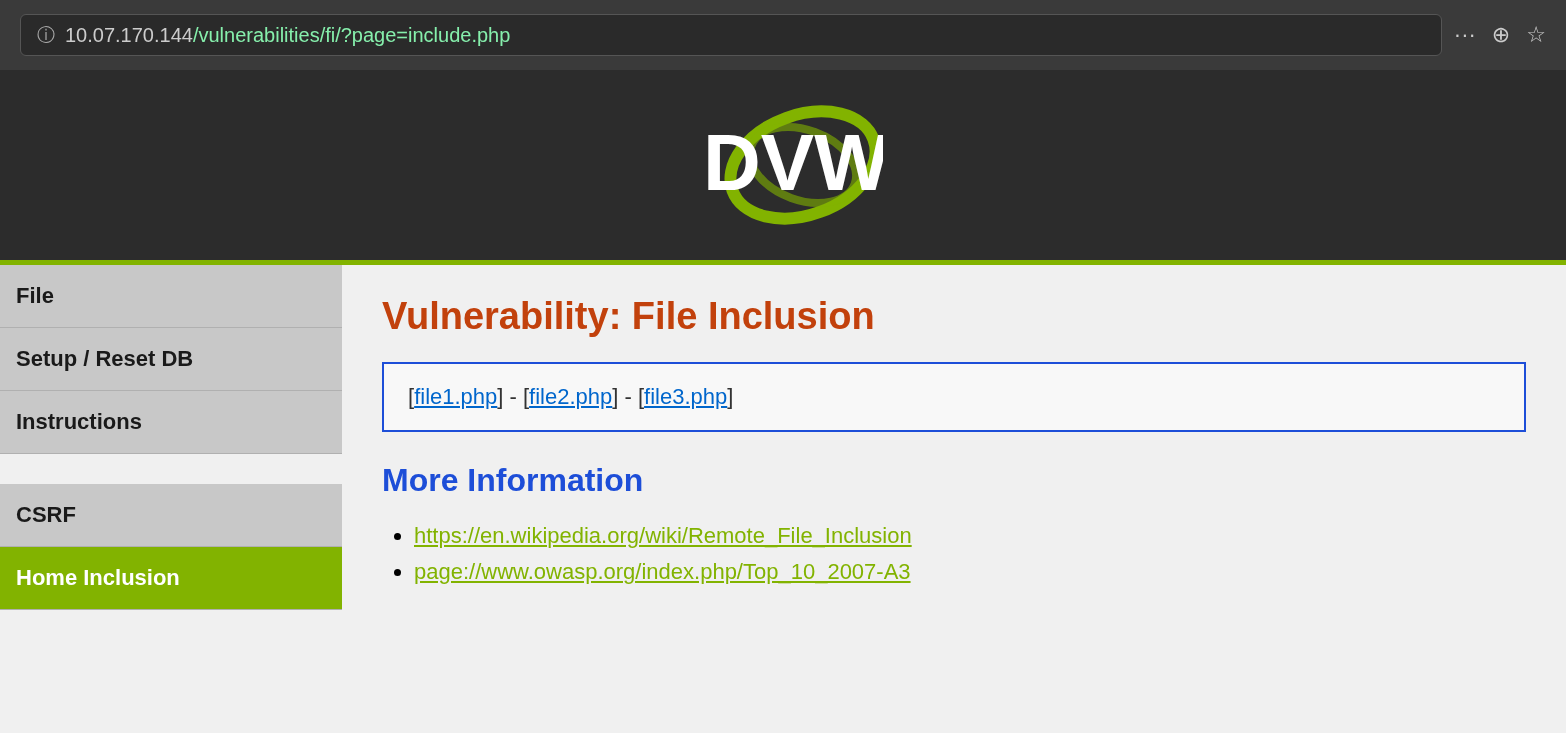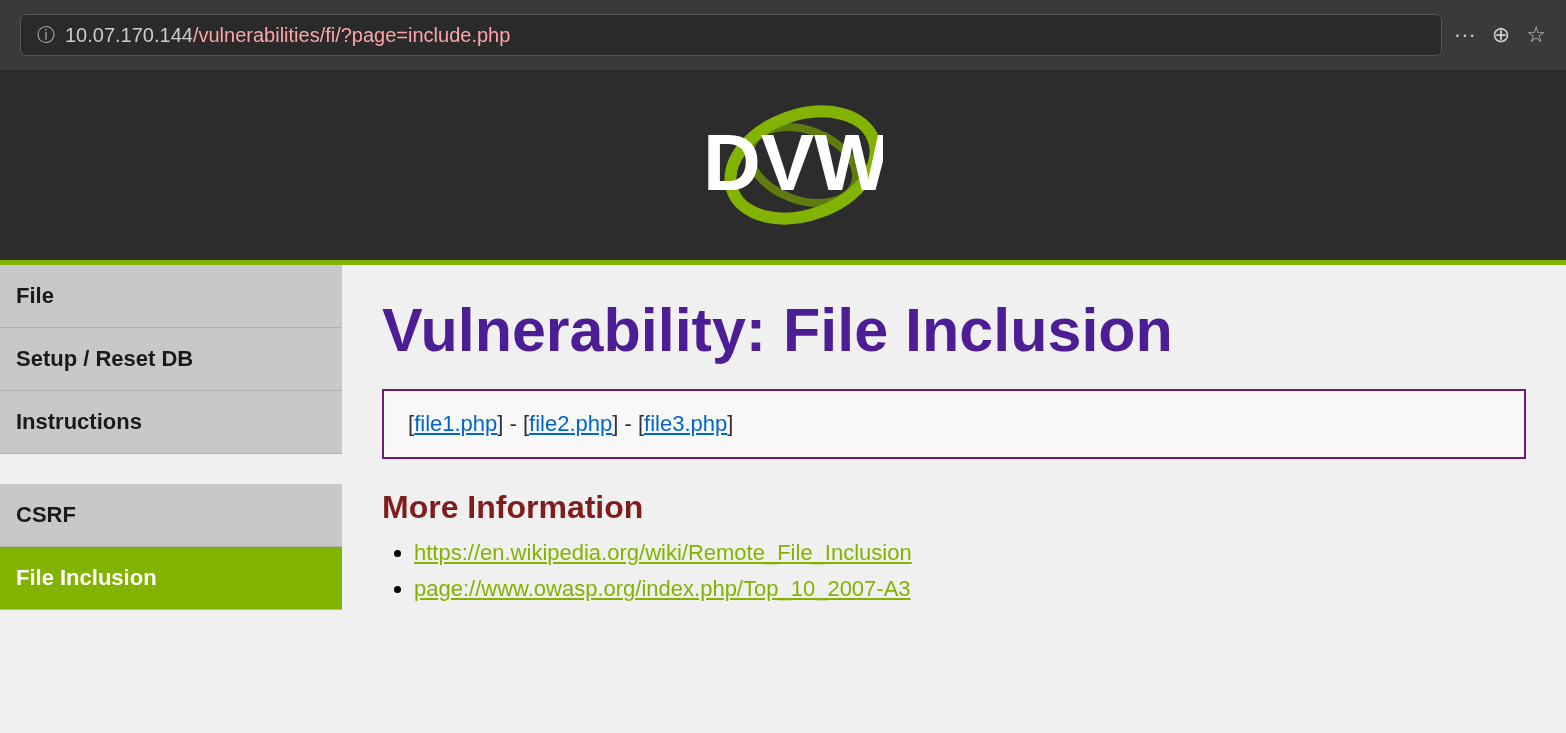--- a/index.html
+++ b/index.html
@@ -39,21 +39,21 @@
       color: #aaa;
       font-size: 18px;
     }
 
     .url-text {
       color: #ccc;
       font-size: 20px;
     }
 
     .url-text .path {
-      color: #fca5a5;
+      color: #86efac;
       margin-top: 20px;
     }
 
     .browser-actions {
       display: flex;
       gap: 16px;
       color: #ccc;
       font-size: 22px;
     }
 
@@ -110,46 +110,46 @@
     }
 
     
     .main-content {
       flex: 1;
       padding: 30px 40px;
       background: #f0f0f0;
     }
 
     .page-title {
-      font-size: 61px;
+      font-size: 38px;
       font-weight: bold;
-      color: #4c1d95;
+      color: #c2410c;
       margin-bottom: 24px;
     }
 
     .file-links-box {
-      border: 2px solid #701a75;
+      border: 2px solid #1d4ed8;
       padding: 20px 24px;
       margin-bottom: 30px;
       font-size: 22px;
       color: #333;
       background: #f8f8f8;
     }
 
     .file-link {
       color: #0066cc;
       text-decoration: underline;
       cursor: pointer;
     }
 
     .section-title {
       font-size: 32px;
       font-weight: bold;
-      color: #7f1d1d;
-      margin-bottom: 14px;
+      color: #1d4ed8;
+      margin-bottom: 24px;
     }
 
     .info-list {
       list-style: disc;
       padding-left: 32px;
     }
 
     .info-list li {
       margin-bottom: 10px;
       font-size: 22px;
@@ -199,21 +199,21 @@
       <span>Setup / Reset DB</span>
     </a>
     <a class="sidebar-item" href="#">
       <span>Instructions</span>
     </a>
     <div class="sidebar-spacer"></div>
     <a class="sidebar-item" href="#">
       <span>CSRF</span>
     </a>
     <a class="sidebar-item active" href="#">
-      <span>File Inclusion</span>
+      <span>Home Inclusion</span>
     </a>
   </nav>
 
   <main class="main-content">
     <h1 class="page-title">Vulnerability: File Inclusion</h1>
 
     <div class="file-links-box">
       <span>[</span><a class="file-link" href="#">file1.php</a><span>] - [</span><a class="file-link" href="#">file2.php</a><span>] - [</span><a class="file-link" href="#">file3.php</a><span>]</span>
     </div>
 

